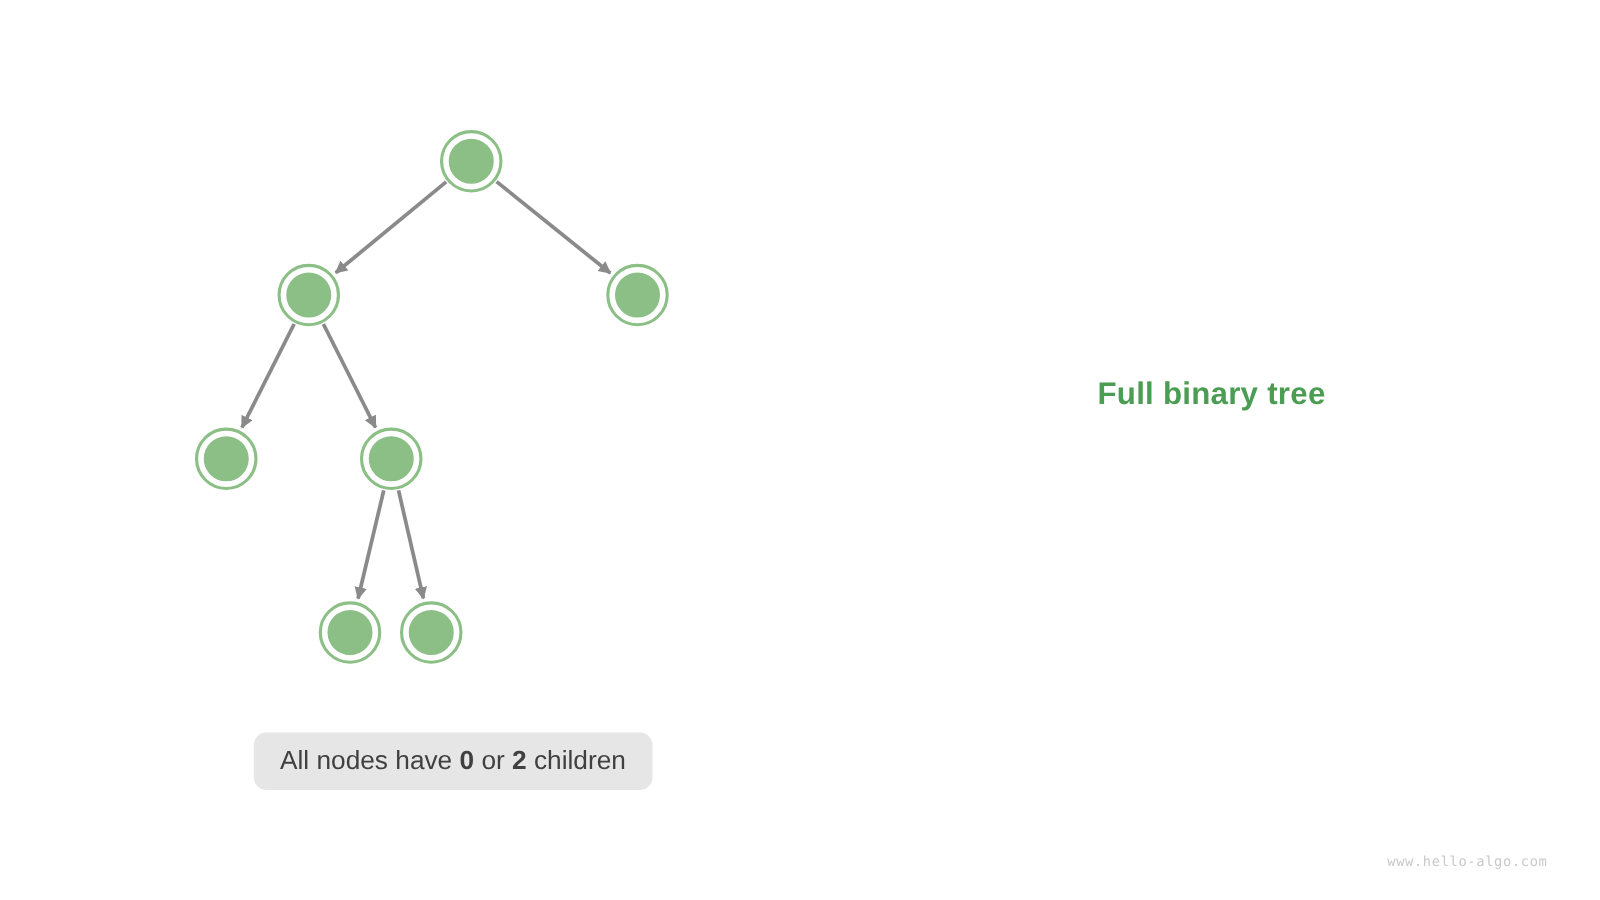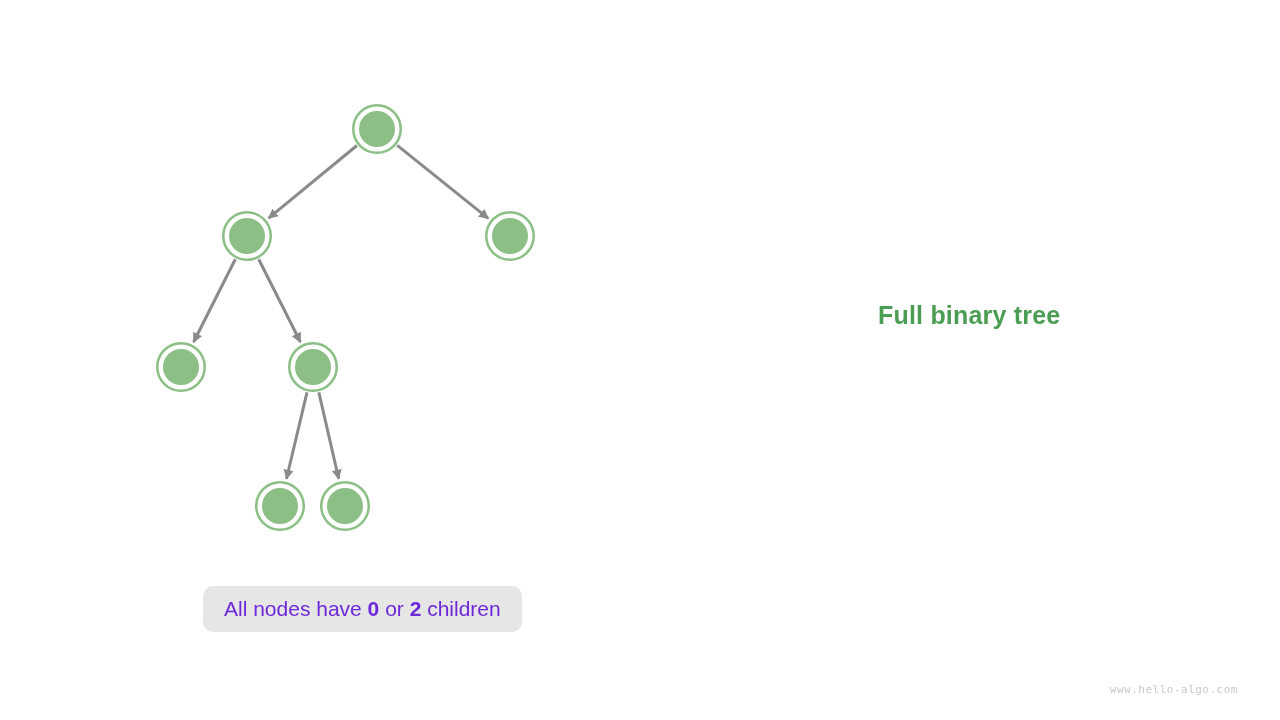--- a/index.html
+++ b/index.html
@@ -105,19 +105,19 @@
         </g>
         <g>
           <circle cx="345" cy="506" r="23.75" fill="none" stroke="#8bbf85" stroke-width="2.5"></circle>
           <circle cx="345" cy="506" r="19.5" fill="#8bbf85" stroke="#ffffff" stroke-width="3"></circle>
         </g>
       </g>
   </svg>
 
   <div class="diagram-title" style="color: rgb(74, 157, 82);">Full binary tree</div>
 
-  <div class="caption-badge" style="background: rgb(230, 230, 230); color: #6d28d9;">
+  <div class="caption-badge" style="background: rgb(230, 230, 230); color: #404040;">
     <span>All nodes have </span><span class="b">0</span><span> or </span><span class="b">2</span><span> children</span>
   </div>
 
   <div class="watermark">www.hello-algo.com</div>
 
 </div>
 
 </body></html>

